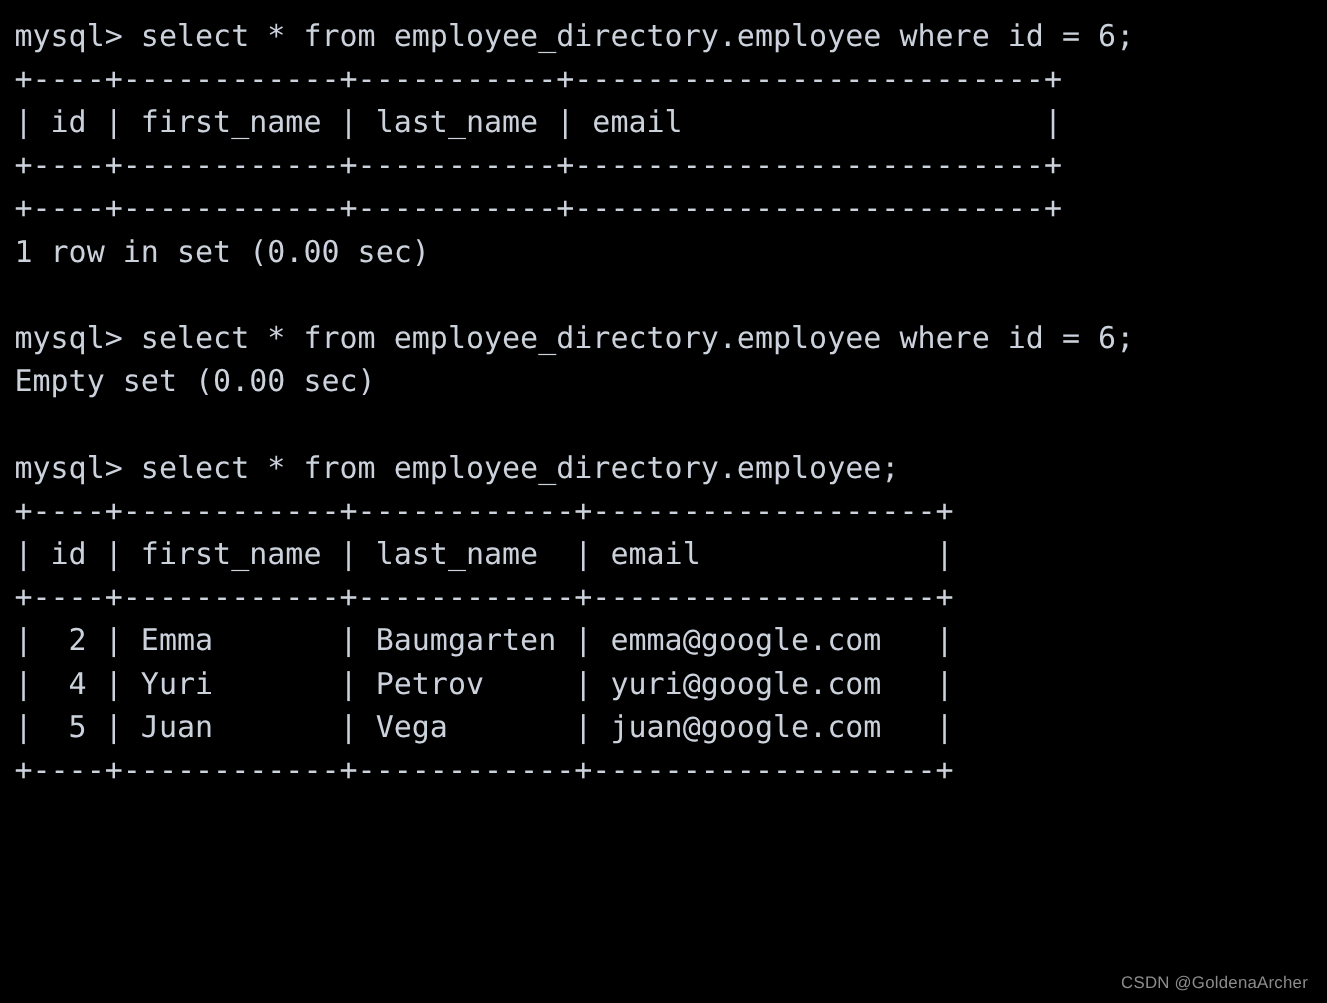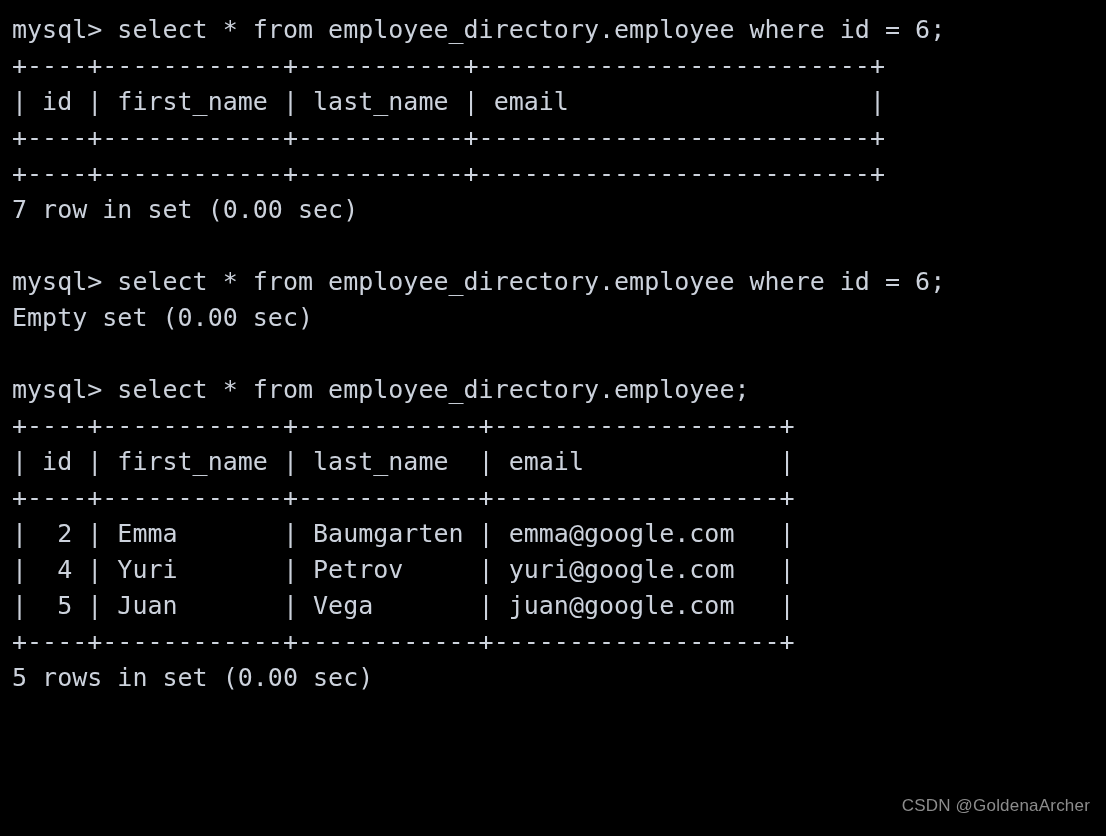--- a/index.html
+++ b/index.html
@@ -36,49 +36,48 @@
     margin: 0;
     padding: 0;
     -webkit-font-smoothing: antialiased;
   }
   .term-line.blank {
     color: transparent;
   }
   #watermark {
     position: absolute;
     right: 16px;
-    bottom: 20px;
+    bottom: 8px;
     font-family: "Liberation Sans", "DejaVu Sans", sans-serif;
-    font-size: 17px;
+    font-size: 14px;
     line-height: 20px;
     color: #8c8c8c;
     white-space: pre;
     letter-spacing: 0.2px;
   }
 </style>
 </head>
 <body>
 
 <div id="terminal">
   <div id="terminal-output">
       <div class="term-line">mysql&gt; select * from employee_directory.employee where id = 6;</div>
       <div class="term-line">+----+------------+-----------+--------------------------+</div>
       <div class="term-line">| id | first_name | last_name | email                    |</div>
       <div class="term-line">+----+------------+-----------+--------------------------+</div>
       <div class="term-line">+----+------------+-----------+--------------------------+</div>
-      <div class="term-line">7 row in set (0.00 sec)</div>
+      <div class="term-line">1 row in set (0.00 sec)</div>
       <div class="term-line blank"> </div>
       <div class="term-line">mysql&gt; select * from employee_directory.employee where id = 6;</div>
       <div class="term-line">Empty set (0.00 sec)</div>
       <div class="term-line blank"> </div>
       <div class="term-line">mysql&gt; select * from employee_directory.employee;</div>
       <div class="term-line">+----+------------+------------+-------------------+</div>
       <div class="term-line">| id | first_name | last_name  | email             |</div>
       <div class="term-line">+----+------------+------------+-------------------+</div>
       <div class="term-line">|  2 | Emma       | Baumgarten | emma@google.com   |</div>
       <div class="term-line">|  4 | Yuri       | Petrov     | yuri@google.com   |</div>
       <div class="term-line">|  5 | Juan       | Vega       | juan@google.com   |</div>
       <div class="term-line">+----+------------+------------+-------------------+</div>
-      <div class="term-line">5 rows in set (0.00 sec)</div>
     </div>
 </div>
 
 <div id="watermark">CSDN @GoldenaArcher</div>
 
 </body></html>

